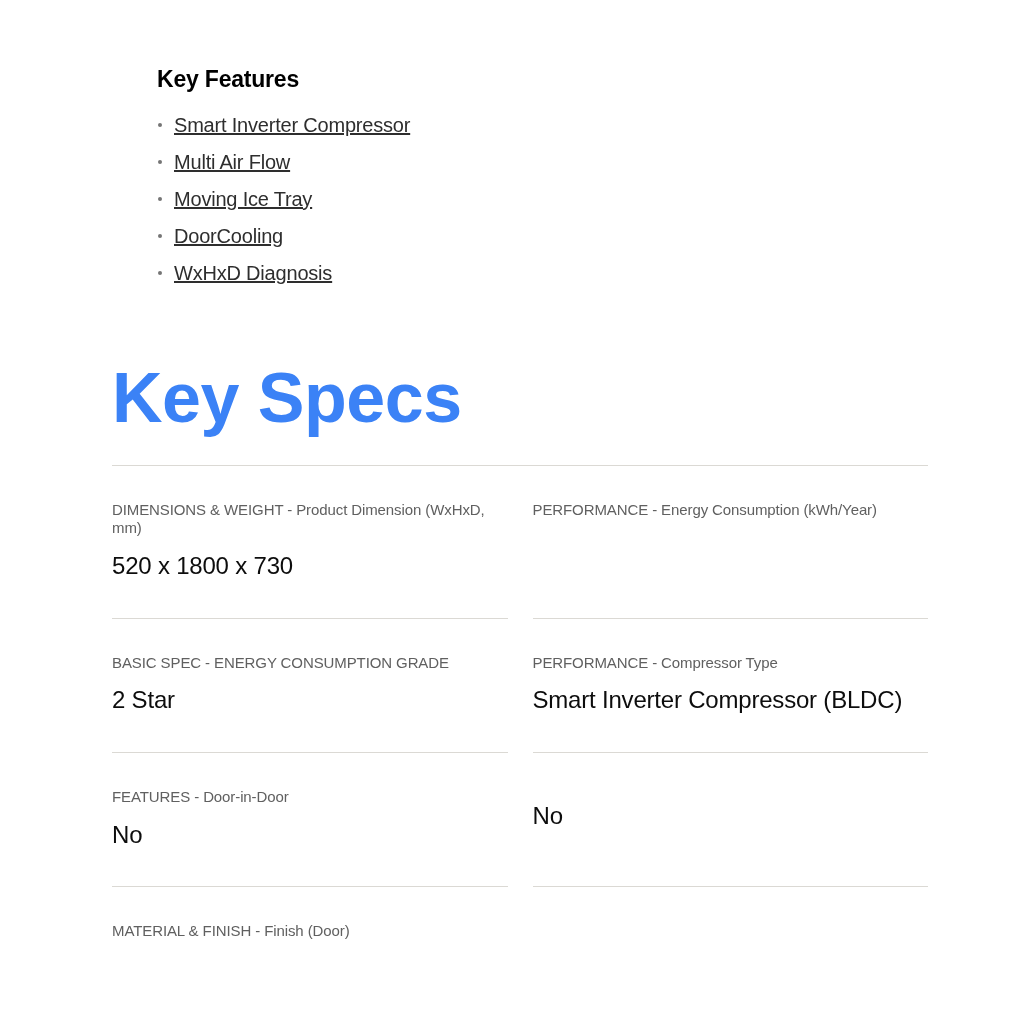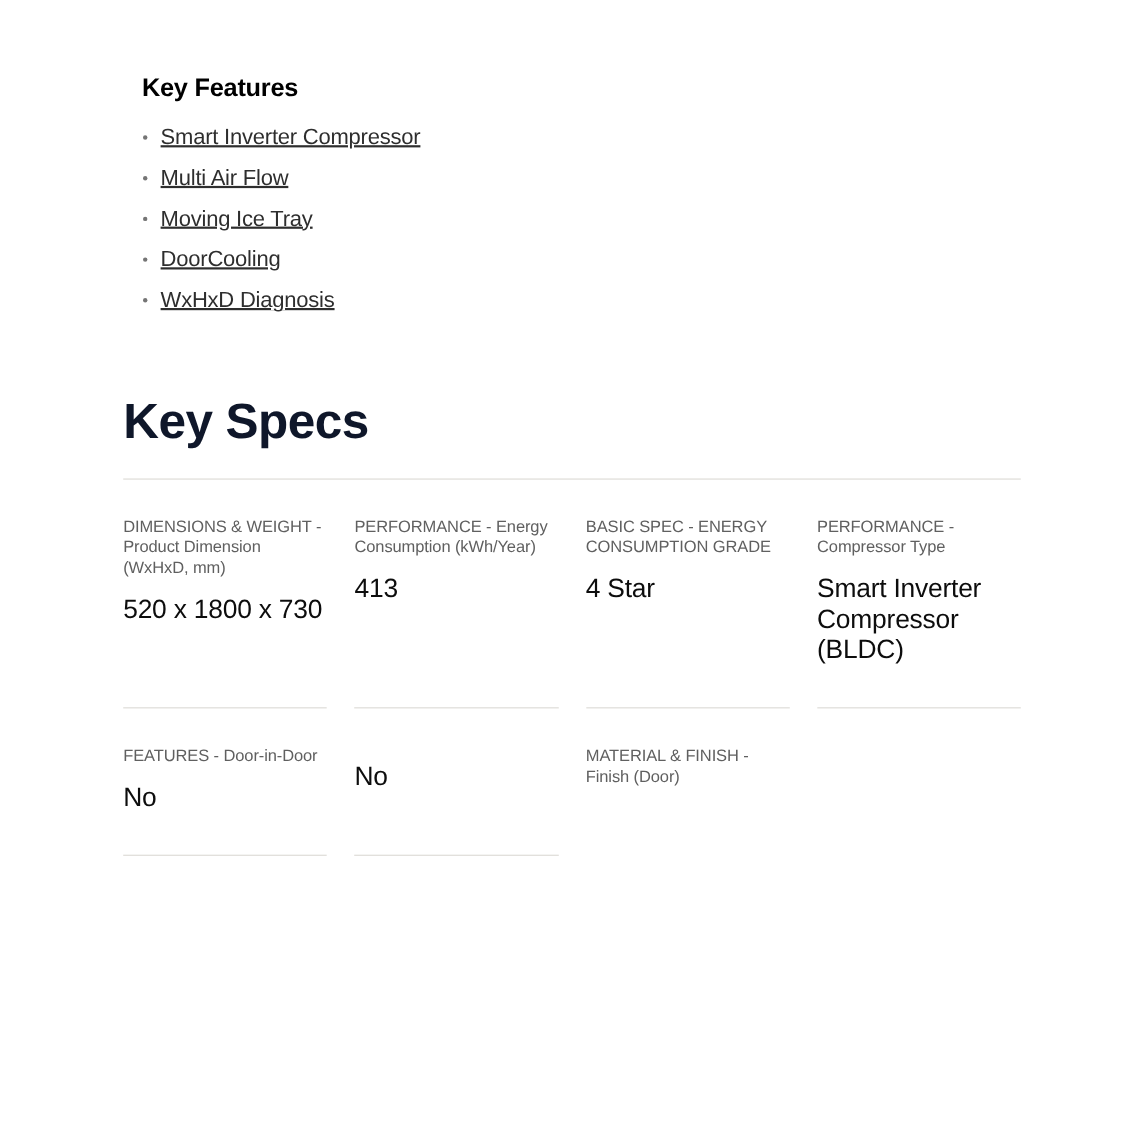--- a/index.html
+++ b/index.html
@@ -9,20 +9,21 @@
     width: 1024px;
     height: 1024px;
     overflow: hidden;
     font-family: "Liberation Sans", "DejaVu Sans", sans-serif;
     -webkit-font-smoothing: antialiased;
   }
 
   
   .key-features {
     padding: 66px 0 0 129px;
+    margin-left: 28px;
   }
   .key-features h2 {
     margin: 0;
     font-size: 23px;
     font-weight: 700;
     color: #000000;
     line-height: 1.2;
     letter-spacing: -0.2px;
   }
   .key-features ul {
@@ -48,30 +49,30 @@
     border-radius: 50%;
     background: #757575;
   }
 
   
   .key-specs {
     margin: 0 96px 0 112px; 
   }
   .key-specs h1 {
     margin: 64px 0 25px 0;
-    font-size: 45px;
+    font-size: 70px;
     font-weight: 700;
-    color: #0f172a;
+    color: #3b82f6;
     line-height: 1.2;
     letter-spacing: -0.5px;
   }
 
   .specs-grid {
     display: grid;
-    grid-template-columns: 1fr 1fr 1fr 1fr;
+    grid-template-columns: 1fr 1fr;
     column-gap: 25px;
     border-top: 1px solid #dbd9d4;
   }
   .spec-cell {
     padding: 35px 0 38px 0;
     border-bottom: 1px solid #dbd9d4;
   }
   .spec-cell.no-border {
     border-bottom: none;
   }
@@ -110,26 +111,25 @@
 
   <div class="specs-grid">
 
     <div class="spec-cell">
       <p class="spec-label">DIMENSIONS &amp; WEIGHT - Product Dimension (WxHxD, mm)</p>
       <p class="spec-value">520 x 1800 x 730</p>
     </div>
 
     <div class="spec-cell">
       <p class="spec-label">PERFORMANCE - Energy Consumption (kWh/Year)</p>
-      <p class="spec-value">413</p>
     </div>
 
     <div class="spec-cell">
       <p class="spec-label">BASIC SPEC - ENERGY CONSUMPTION GRADE</p>
-      <p class="spec-value">4 Star</p>
+      <p class="spec-value">2 Star</p>
     </div>
 
     <div class="spec-cell">
       <p class="spec-label">PERFORMANCE - Compressor Type</p>
       <p class="spec-value">Smart Inverter Compressor (BLDC)</p>
     </div>
 
     <div class="spec-cell">
       <p class="spec-label">FEATURES - Door-in-Door</p>
       <p class="spec-value">No</p>

